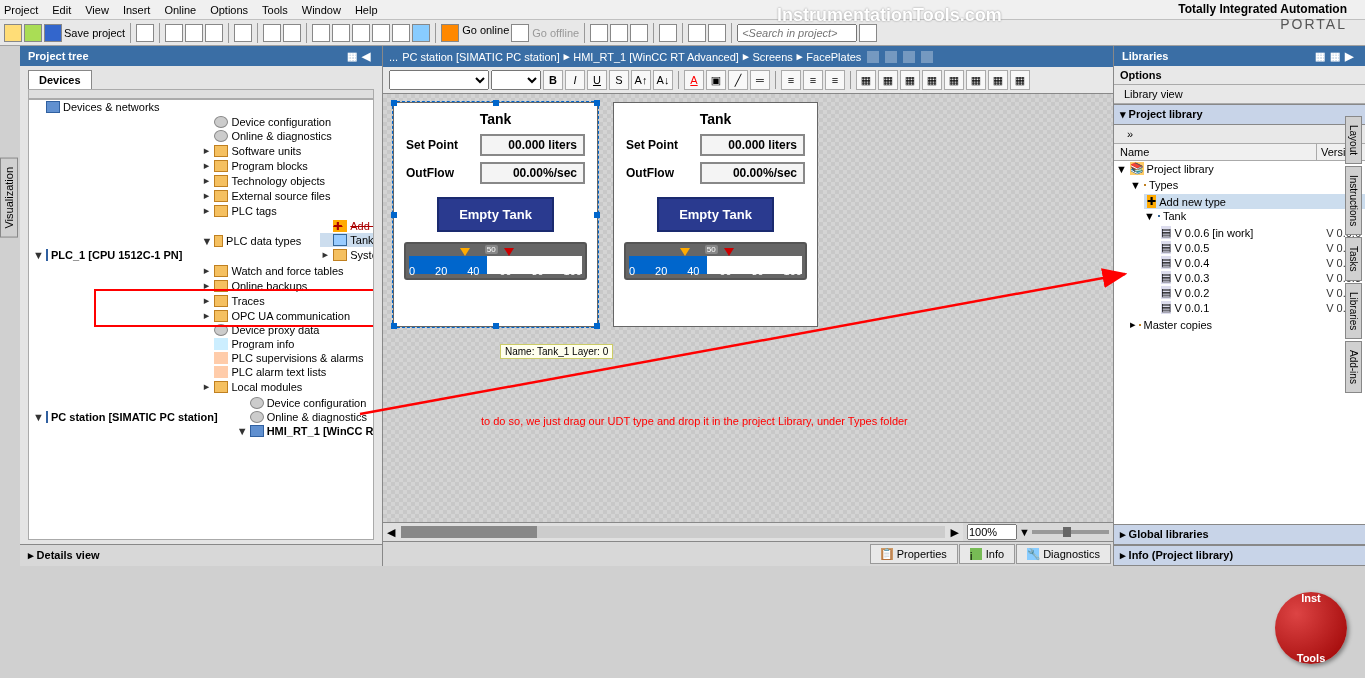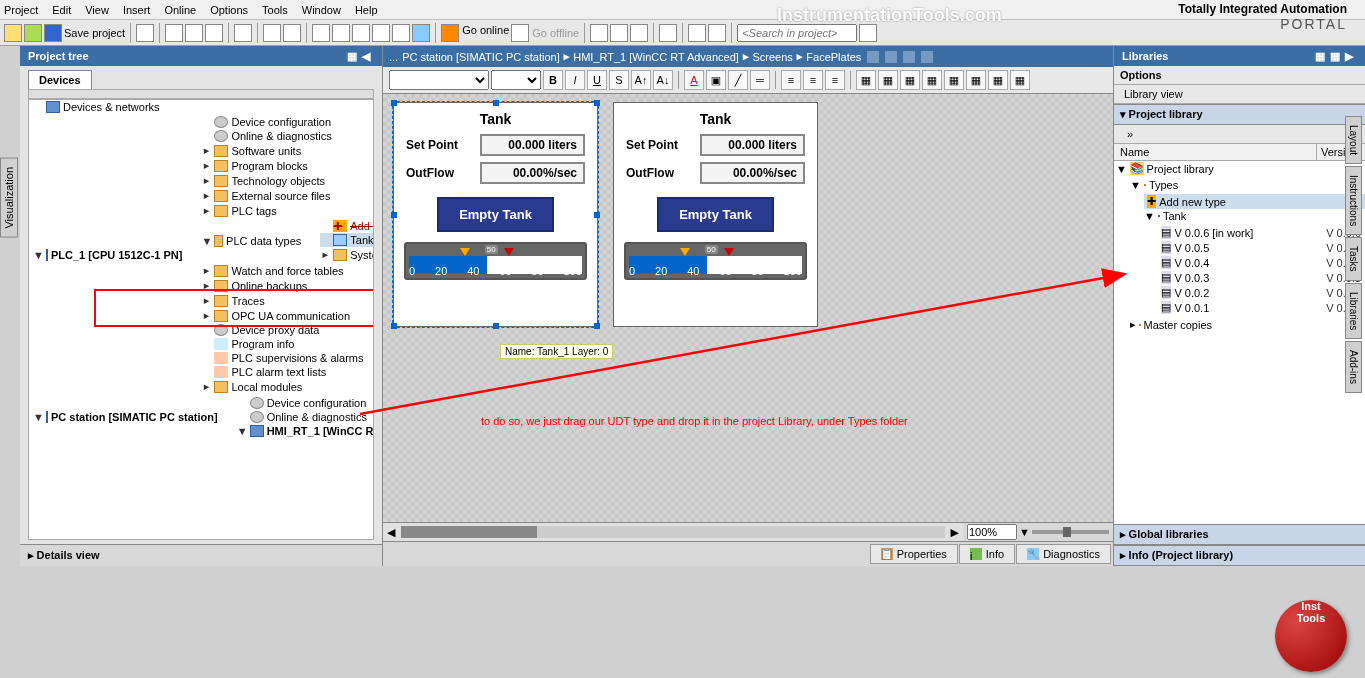--- a/index.html
+++ b/index.html
@@ -109,21 +109,21 @@
 .lib-tree li { padding: 1px 0; display: flex; align-items: center; gap: 3px; flex-wrap: wrap; }
 .lib-tree li > ul { width: 100%; }
 .lib-tree li .ver { margin-left: auto; padding-right: 4px; color: #333; }
 .lib-tree li.sel { background: #cde; }
 
 
 .sidetabs-right { position: absolute; right: 0; top: 70px; width: 20px; }
 .sidetabs-right .vtab { writing-mode: vertical-rl; background: #d0d0d0; border: 1px solid #888; padding: 8px 2px; margin-bottom: 2px; font-size: 10px; }
 
 
-.inst-badge { position: absolute; right: 18px; bottom: 6px; width: 72px; height: 72px; border-radius: 50%; background: radial-gradient(circle at 30% 30%, #d44, #900); color: #fff; display: flex; flex-direction: column; align-items: center; justify-content: flex-start; font-weight: bold; font-size: 14px; box-shadow: 2px 2px 4px rgba(0,0,0,0.4); }
+.inst-badge { position: absolute; right: 18px; bottom: 14px; width: 72px; height: 72px; border-radius: 50%; background: radial-gradient(circle at 30% 30%, #d44, #900); color: #fff; display: flex; flex-direction: column; align-items: center; justify-content: space-between; font-weight: bold; font-size: 14px; box-shadow: 2px 2px 4px rgba(0,0,0,0.4); }
 </style>
 </head>
 <body>
 
 <div class="menubar">
   <span>Project</span>
   <span>Edit</span>
   <span>View</span>
   <span>Insert</span>
   <span>Online</span>

